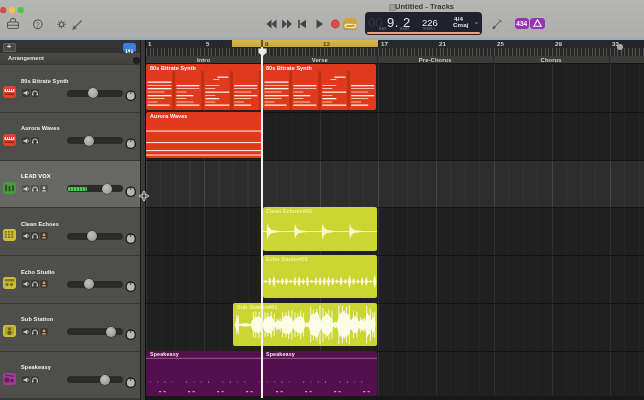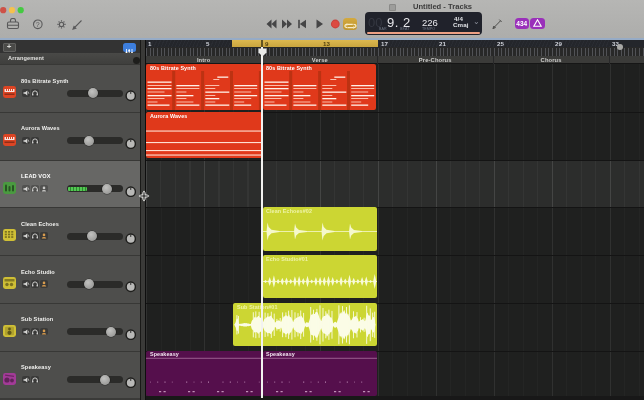--- a/index.html
+++ b/index.html
@@ -37,21 +37,21 @@
 <div style="position:absolute;left:342.5px;top:17.5px;width:14.5px;height:12px;border-radius:3.5px;background:linear-gradient(#d3a93f,#c0962e)">
 <svg width="14.5" height="12" viewBox="0 0 14.5 12" fill="none" stroke="#f7ecc9" stroke-width="1.1">
       <path d="M4.2 4.4 h5.6 M10.4 7.6 H4.6"></path>
       <path d="M4.2 2.9 L2.6 4.4 L4.2 5.9" fill="#f7ecc9" stroke="none"></path>
       <path d="M10.4 6.1 L12 7.6 L10.4 9.1" fill="#f7ecc9" stroke="none"></path>
       <path d="M10.5 4.4 a2.5 1.6 0 0 1 0 3.2 M4.4 7.6 a2.5 1.6 0 0 1 -0 -3.2"></path>
     </svg>
 </div>
 
 <div style="position:absolute;left:388.5px;top:3.5px;width:7.5px;height:7px;border-radius:1.5px;background:#9d9d9b;box-shadow:inset 0 0 0 1px #8a8a88"></div>
-<div style="position:absolute;left:413px;top:1.5px;font:700 7.6px 'Liberation Sans',sans-serif;color:#3c3c3c;letter-spacing:0px">Untitled - Tracks</div>
+<div style="position:absolute;left:395px;top:1.5px;font:700 7.6px 'Liberation Sans',sans-serif;color:#3c3c3c;letter-spacing:0px">Untitled - Tracks</div>
 
 <div style="position:absolute;left:365px;top:12px;width:117px;height:23px;border-radius:4px;background:#20222b;overflow:hidden">
  <div style="position:absolute;left:3px;top:2.5px;font:400 13px 'Liberation Sans',sans-serif;color:#343741">00</div>
  <div style="position:absolute;left:22px;top:2.5px;font:400 13px 'Liberation Sans',sans-serif;color:#e8e8ec;letter-spacing:0.5px">9. 2</div>
  <div class="t" style="left:14px;top:14.5px;color:#6f7684;transform:scale(0.36);font-weight:400">BAR</div>
  <div class="t" style="left:35px;top:14.5px;color:#6f7684;transform:scale(0.36);font-weight:400">BEAT</div>
  <div style="position:absolute;left:57px;top:4.5px;font:400 9.5px 'Liberation Sans',sans-serif;color:#e8e8ec">226</div>
  <div class="t" style="left:57px;top:14.5px;color:#6f7684;transform:scale(0.36);font-weight:400">TEMPO</div>
  <div class="t" style="left:89px;top:2.5px;color:#e2e4e8;transform:scale(0.62)">4/4</div>
  <div class="t" style="left:88px;top:9px;color:#e2e4e8;transform:scale(0.62)">Cmaj</div>

